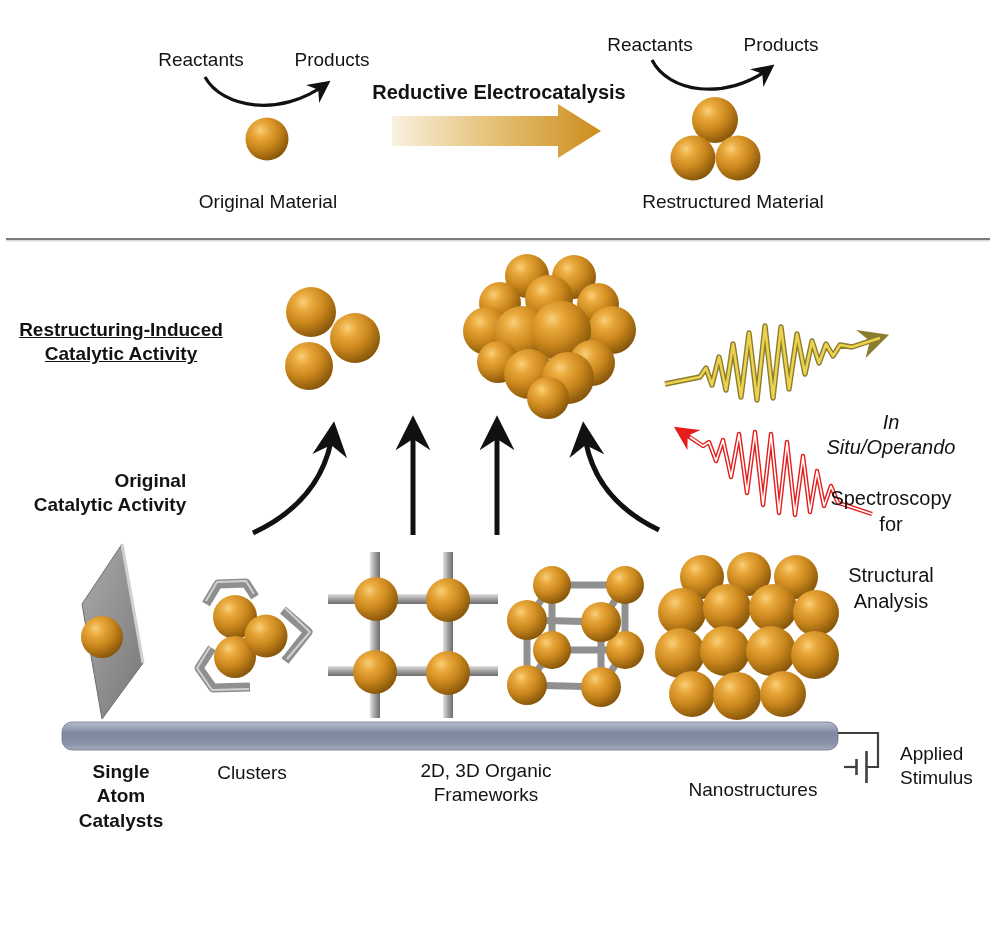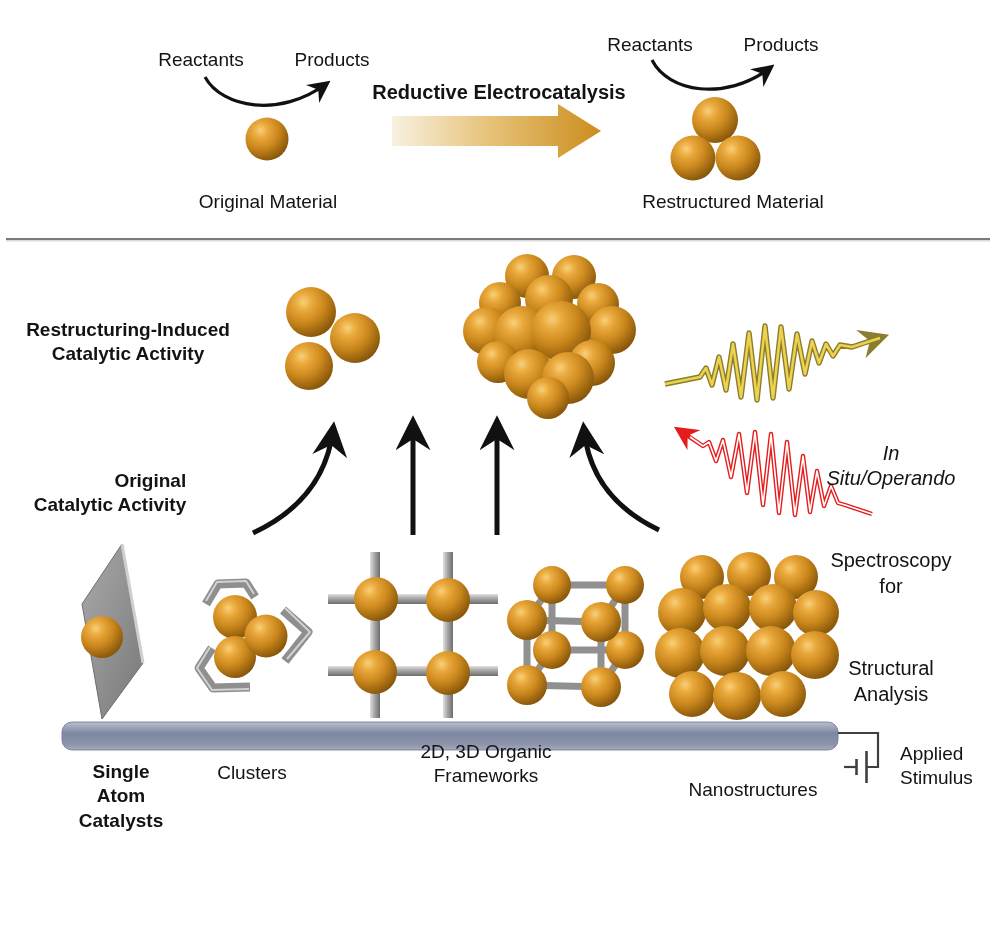--- a/index.html
+++ b/index.html
@@ -4,21 +4,21 @@
 <style>
   html,body{margin:0;padding:0;background:#ffffff;}
   #figure{position:relative;width:996px;height:931px;background:#ffffff;overflow:hidden;
           font-family:"Liberation Sans",sans-serif;color:#111;}
   #art{position:absolute;left:0;top:0;}
   .label{position:absolute;white-space:pre-line;text-align:center;line-height:1.28;
          font-size:19px;color:#131313;}
   .label.centered{transform:translateX(-50%);}
   .bold{font-weight:bold;}
   .italic{font-style:italic;}
-  .spec-line{display:block;margin-top:31px;}
+  .spec-line{display:block;}
 </style>
 </head>
 <body>
 
 <div id="figure">
 
   <svg id="art" width="996" height="931" viewBox="0 0 996 931">
     <defs>
       <radialGradient id="gold" cx="35%" cy="30%" r="78%">
         <stop offset="0%" stop-color="#f8d07a"></stop>
@@ -229,39 +229,39 @@
   <div class="label centered" style="left:268px;top:190px;">Original Material</div>
 
   <div class="label centered bold" style="left:499px;top:80px;font-size:20px;">Reductive Electrocatalysis</div>
 
   <div class="label centered" style="left:650px;top:33px;">Reactants</div>
 
   <div class="label centered" style="left:781px;top:33px;">Products</div>
 
   <div class="label centered" style="left:733px;top:190px;">Restructured Material</div>
 
-  <div class="label centered bold" style="left:128px;top:318px;">Restructuring-Induced
+  <div class="label centered bold" style="left:121px;top:318px;text-decoration:underline;">Restructuring-Induced
 Catalytic Activity</div>
 
   <div class="label centered bold" style="left:110px;top:469px;text-align:right;">Original
 Catalytic Activity</div>
 
   <div class="label centered" style="left:891px;top:384px;font-size:20px;">
     <span class="spec-line italic">In Situ/Operando</span>
     <span class="spec-line">Spectroscopy for</span>
     <span class="spec-line">Structural Analysis</span>
   </div>
 
   <div class="label centered" style="left:121px;top:760px;font-weight:bold;">Single
 Atom
 Catalysts</div>
 
   <div class="label centered" style="left:252px;top:761px;">Clusters</div>
 
-  <div class="label centered" style="left:486px;top:740px;text-align:center;">2D, 3D Organic
+  <div class="label centered" style="left:486px;top:759px;text-align:center;">2D, 3D Organic
 Frameworks</div>
 
   <div class="label centered" style="left:753px;top:766px;margin-top:12px;">Nanostructures</div>
 
   <div class="label" style="left:900px;top:728px;text-align:left;margin-top:14px;">Applied
 Stimulus</div>
 
 </div>
 
 </body></html>

